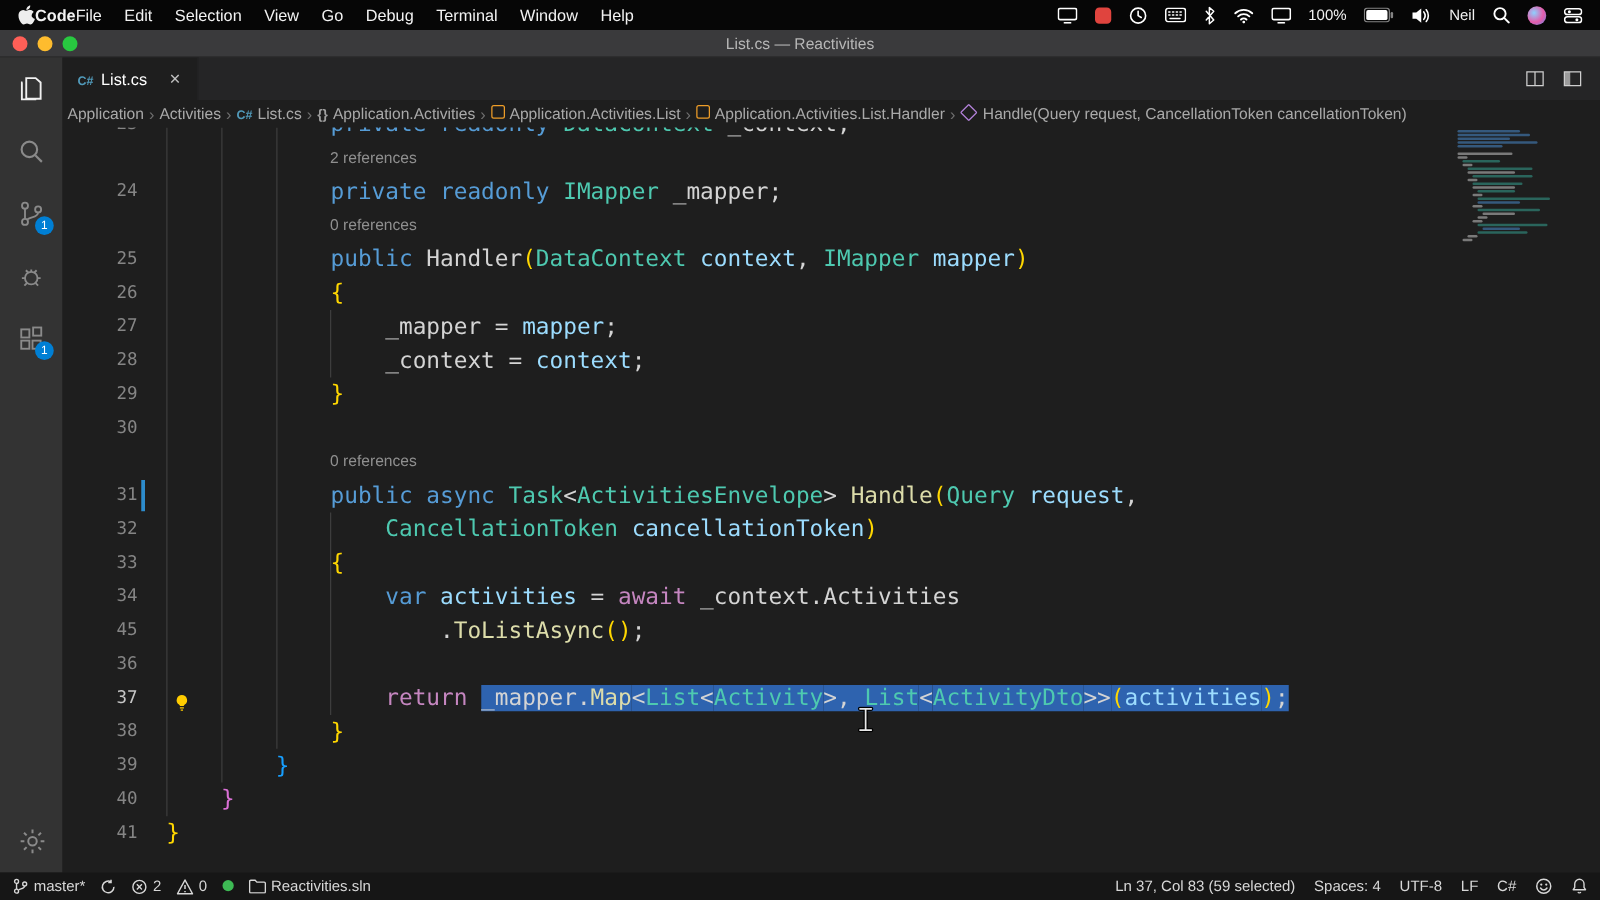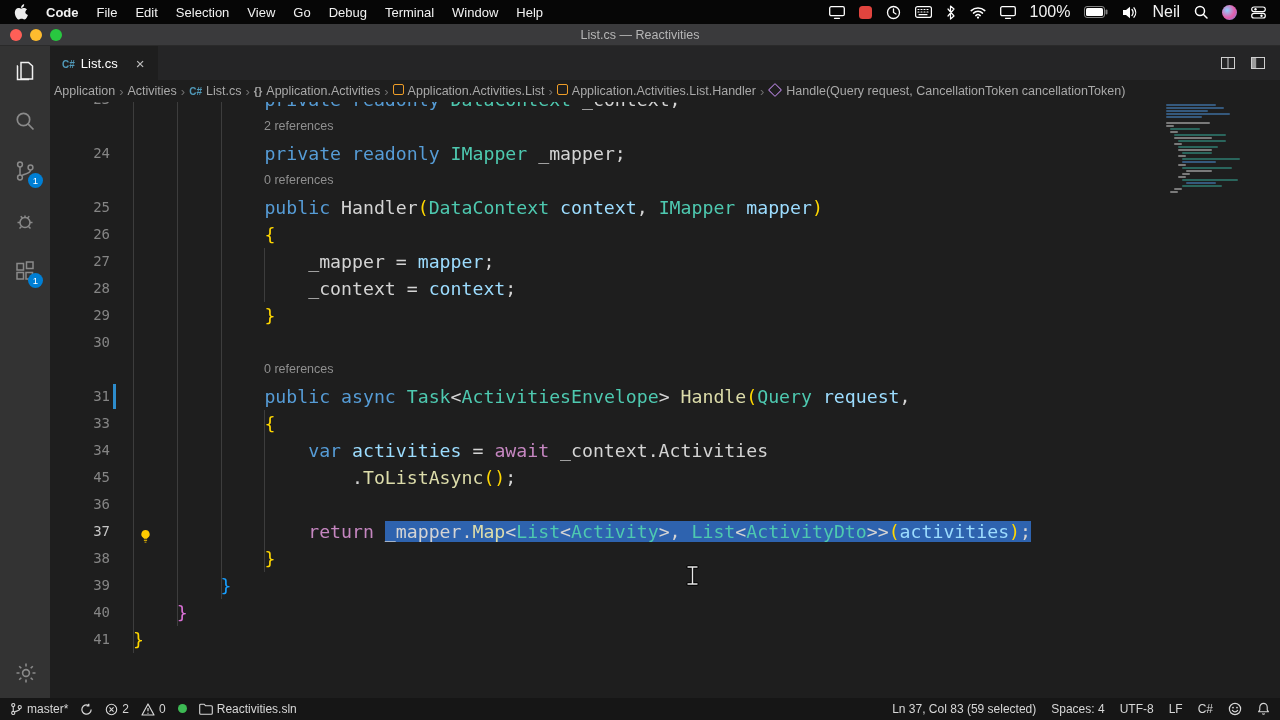--- a/index.html
+++ b/index.html
@@ -3,24 +3,24 @@
 <meta charset="utf-8">
 <style>
   html,body{margin:0;padding:0;}
   body{width:1280px;height:720px;position:relative;overflow:hidden;background:#1e1e1e;
        font-family:"Liberation Sans",sans-serif;}
   :root{--accent:#007fd4;--selection:#2e63af;--modified:#2d8ccc;--green:#3dba54;}
 
   
   .menubar{position:absolute;top:0;left:0;right:0;height:24px;background:#060606;display:flex;
            align-items:center;padding:0 14px;color:#f2f2f2;font-size:13px;box-sizing:border-box;}
-  .mleft{display:flex;align-items:center;gap:18px;}
+  .mleft{display:flex;align-items:center;}
   .app-name{font-weight:700;}
   .menu-item{cursor:default;}
-  .mright{margin-left:auto;display:flex;align-items:center;gap:14px;font-size:16px;}
+  .mright{margin-left:auto;display:flex;align-items:center;gap:14px;font-size:12px;}
   .mright .icon{display:flex;align-items:center;}
   .redsq{width:13px;height:13px;background:#e0443e;border-radius:3.5px;display:inline-block;}
   .siri{width:15px;height:15px;border-radius:50%;display:inline-block;
         background:radial-gradient(circle at 35% 35%,#8ed0ff,#e45caa 55%,#5b8def);}
 
   
   .titlebar{position:absolute;top:24px;left:0;right:0;height:22px;background:#3a3a3c;
             text-align:center;line-height:22px;font-size:12.5px;color:#b6b6b6;border-bottom:1px solid #2a2a2a;box-sizing:border-box;}
   .tl{position:absolute;top:5px;width:12px;height:12px;border-radius:50%;}
   .tl.red{left:10px;background:#ff5f57;}
@@ -339,20 +339,24 @@
         <span class="codetext"></span>
       </div>
       <div class="row">
         <span class="ln"></span>
         <span class="lens">0 references</span>
       </div>
       <div class="row">
         <span class="ln">31</span>
         <span class="modbar"></span>
         <span class="codetext"><span class="tk-pl">            </span><span class="tk-kw">public</span><span class="tk-pl"> </span><span class="tk-kw">async</span><span class="tk-pl"> </span><span class="tk-ty">Task</span><span class="tk-pl">&lt;</span><span class="tk-ty">ActivitiesEnvelope</span><span class="tk-pl">&gt; </span><span class="tk-fn">Handle</span><span class="tk-b1">(</span><span class="tk-ty">Query</span><span class="tk-vr"> request</span><span class="tk-pl">,</span></span>
+      </div>
+      <div class="row">
+        <span class="ln">32</span>
+        <span class="codetext"><span class="tk-pl">                </span><span class="tk-ty">CancellationToken</span><span class="tk-vr"> cancellationToken</span><span class="tk-b1">)</span></span>
       </div>
       <div class="row">
         <span class="ln">33</span>
         <span class="codetext"><span class="tk-pl">            </span><span class="tk-b1">{</span></span>
       </div>
       <div class="row">
         <span class="ln">34</span>
         <span class="codetext"><span class="tk-pl">                </span><span class="tk-kw">var</span><span class="tk-vr"> activities</span><span class="tk-pl"> = </span><span class="tk-ctl">await</span><span class="tk-pl"> _context.Activities</span></span>
       </div>
       <div class="row">

